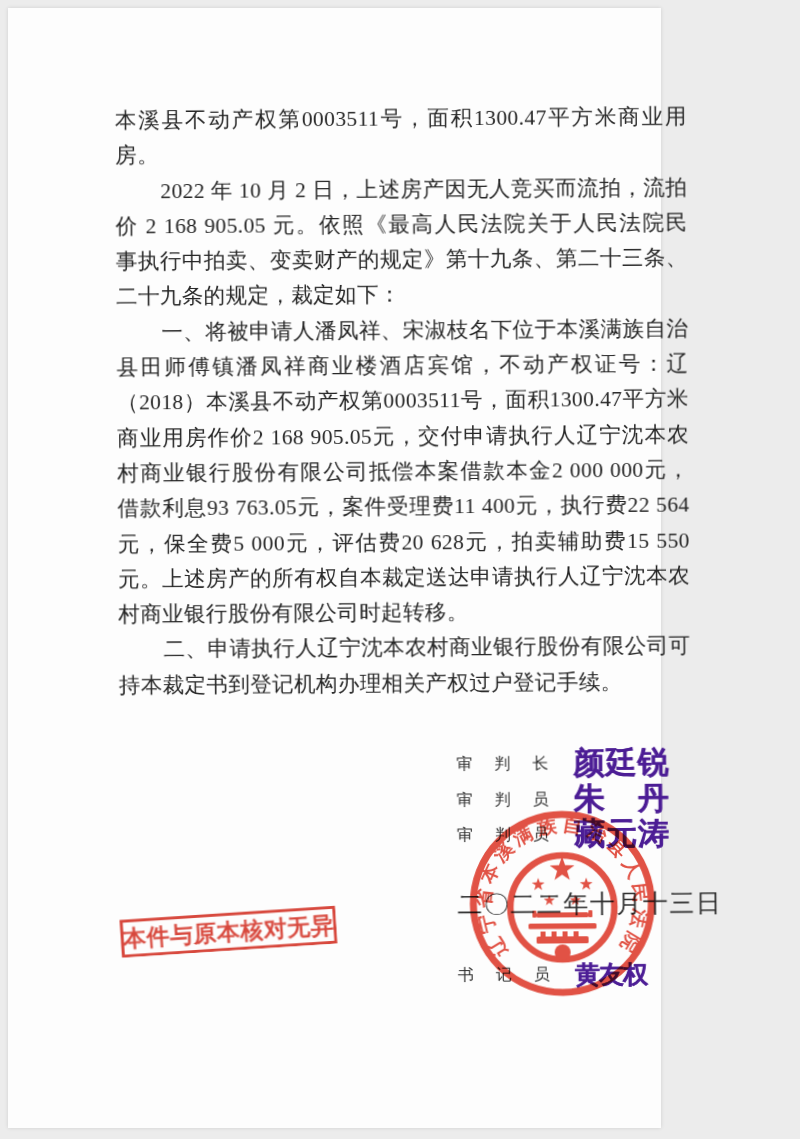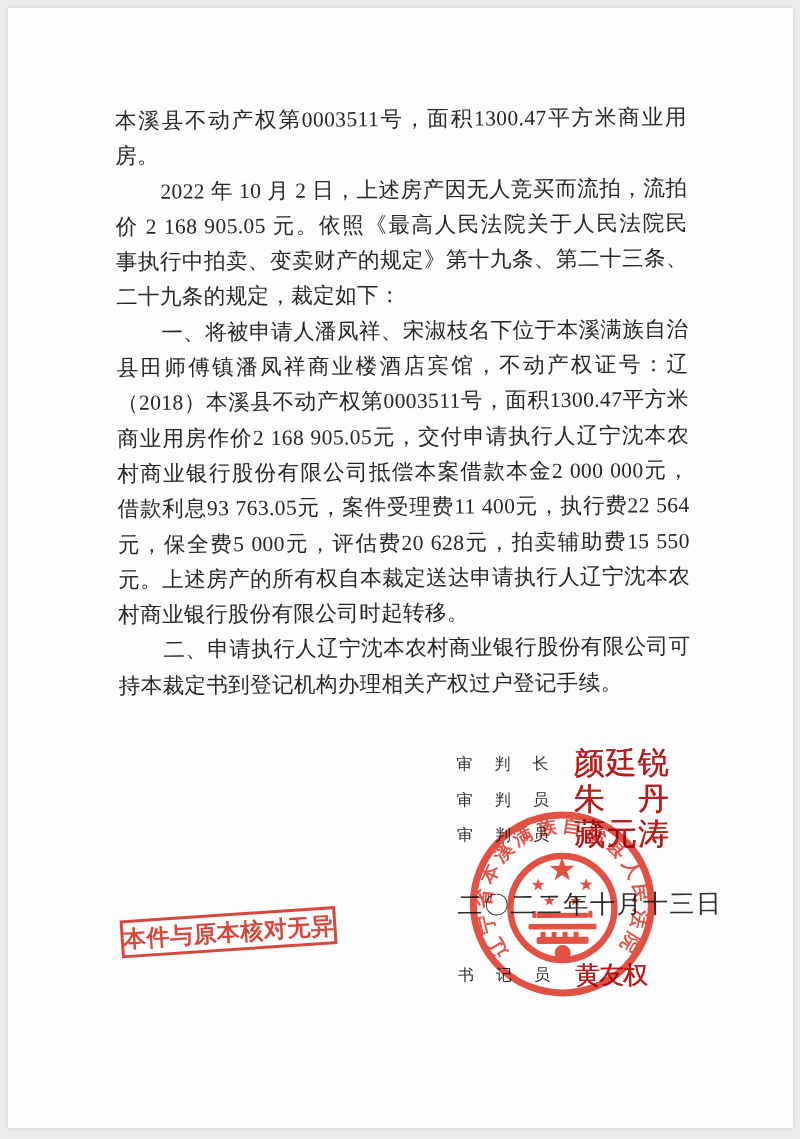--- a/index.html
+++ b/index.html
@@ -11,21 +11,21 @@
   }
   *{margin:0;padding:0;box-sizing:border-box;}
   html,body{width:800px;height:1139px;overflow:hidden;}
   body{
     background:var(--backdrop);
     font-family:"Liberation Serif","DejaVu Serif",serif;
     color:var(--ink);
     position:relative;
   }
   .paper{
-    position:absolute;left:8px;top:8px;width:785px;height:1120px;
+    position:absolute;left:8px;top:8px;width:653px;height:1120px;
     background:var(--paper);
     box-shadow:0 0 4px rgba(0,0,0,0.12);
   }
   .scan{
     position:absolute;inset:0;
     transform:rotate(-0.4deg);
     transform-origin:50% 50%;
   }
   
   .bodytext{
@@ -44,22 +44,22 @@
   .sigrow{
     position:absolute;left:447px;height:36px;white-space:nowrap;
   }
   .sigrow .role{
     display:inline-block;width:117px;
     font-size:16px;letter-spacing:22px;
     vertical-align:middle;color:#2e2e2e;
   }
   .sigrow .name{
     display:inline-block;
-    font-size:31px;font-weight:400;
-    letter-spacing:1px;color:#b91c1c;
+    font-size:31px;font-weight:700;
+    letter-spacing:1px;color:#4c1d95;
     vertical-align:middle;
     text-shadow:0.6px 0 0 currentColor;
   }
   .sig1{top:736px;} .sig2{top:772px;} .sig3{top:807px;}
   .dateline{
     position:absolute;left:447px;top:881px;
     font-size:25px;letter-spacing:1.5px;color:#2e2e2e;
     white-space:nowrap;
   }
   .clerkrow{top:952px;}

